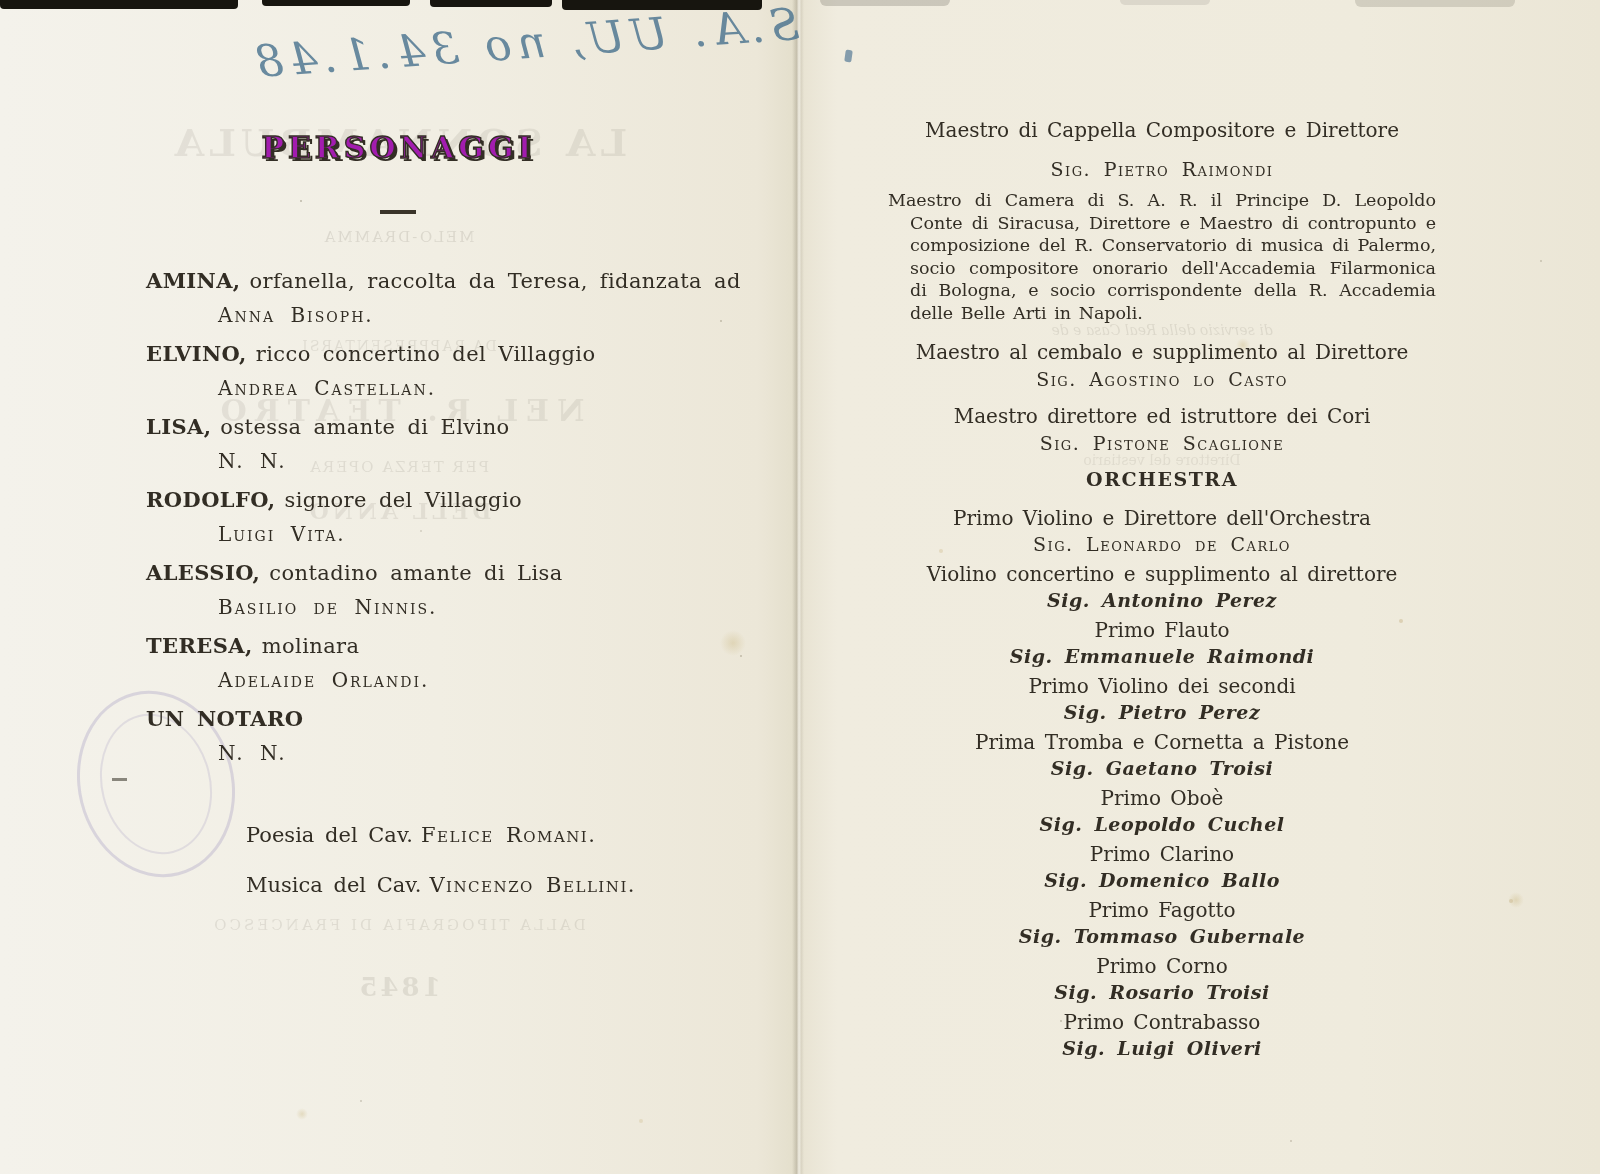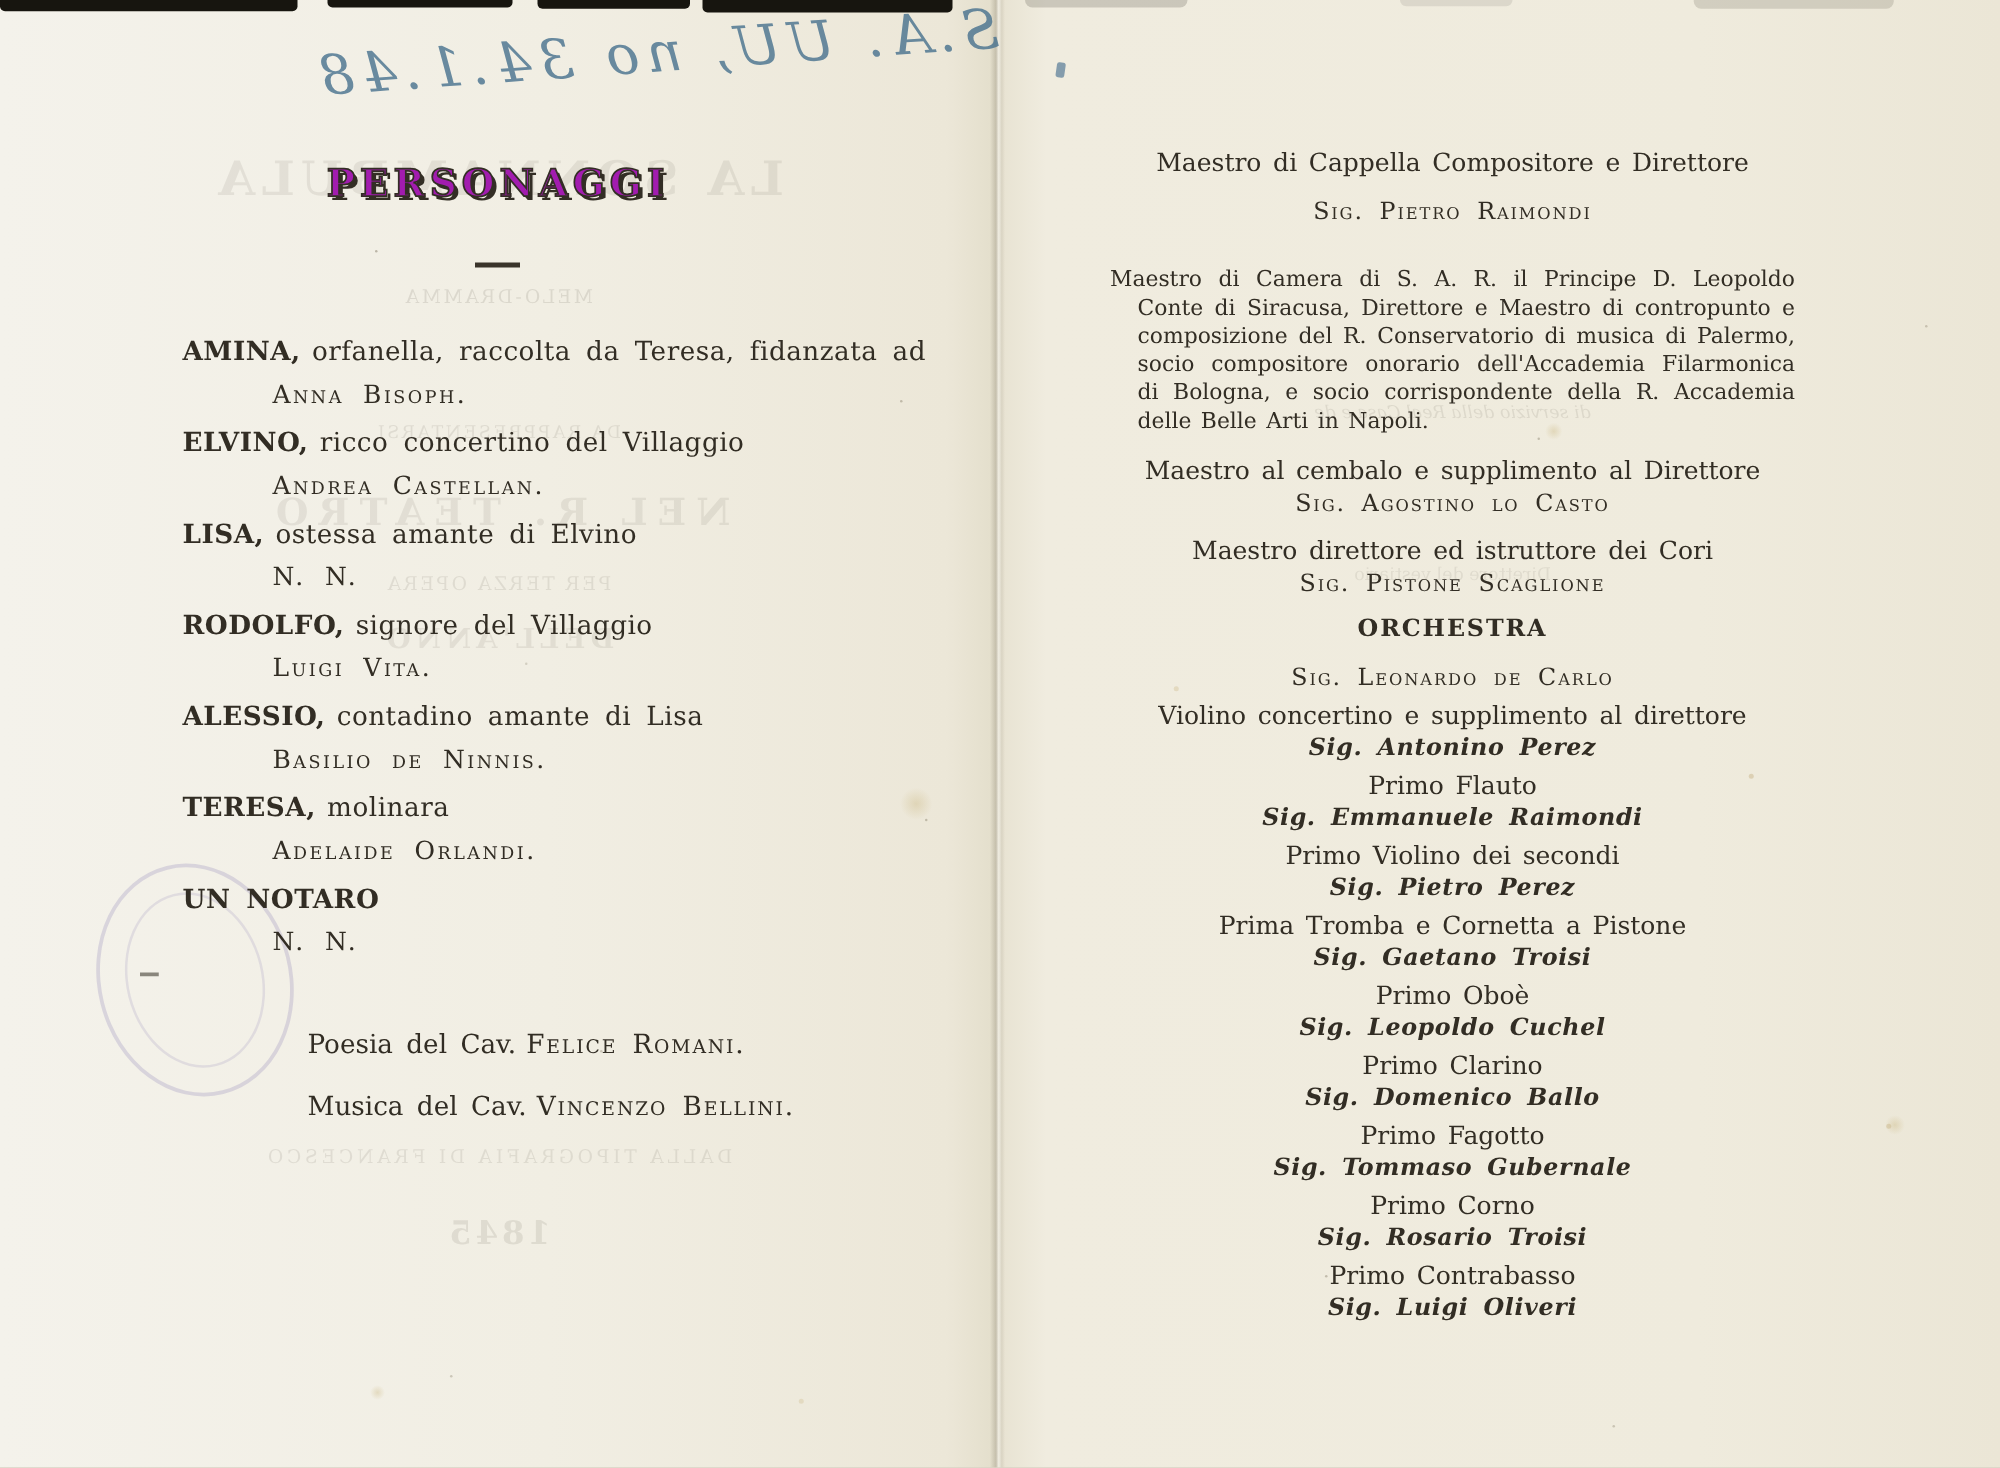--- a/index.html
+++ b/index.html
@@ -74,21 +74,21 @@
   .lp-credits { position:absolute; left:246px; top:822px; width:520px; }
   .credit { font-size:21px; line-height:26px; white-space:nowrap; word-spacing:4px; margin-bottom:24px; }
   .credit .credit-name { font-variant:small-caps; letter-spacing:1.5px; margin-left:8px; }
 
   
   .rp { position:absolute; left:888px; top:118px; width:548px; text-align:center; }
   .rp-title { font-size:20px; line-height:25px; white-space:nowrap; word-spacing:3px; }
   .rp-name { font-size:19px; line-height:24px; font-variant:small-caps; letter-spacing:1.5px; word-spacing:5px; }
   .rp-name.it { font-style:italic; font-variant:normal; letter-spacing:0.5px;font-weight:bold; }
   .rp-head .rp-title { margin-bottom:14px; }
-  .rp-head .rp-name { margin-bottom:32px; }
+  .rp-head .rp-name { margin-bottom:8px; }
   .rp-bio {
     text-align:justify; font-size:17.5px; line-height:22.5px;
     padding-left:22px; text-indent:-22px; word-spacing:2px; margin-bottom:16px;
   }
   .staff-entry { margin-bottom:13px; }
   .staff-entry .rp-title { margin-bottom:2px; }
   .orchestra-heading { font-size:19px; font-weight:bold; letter-spacing:1.5px; margin:10px 0 16px; }
   .orch-entry { margin-bottom:6px; }
   .orch-entry .rp-title { margin-bottom:1px; }
 </style>
@@ -188,20 +188,21 @@
       <div class="rp-name">Sig. Agostino lo Casto</div>
     </div>
     <div class="staff-entry">
       <div class="rp-title">Maestro direttore ed istruttore dei Cori</div>
       <div class="rp-name">Sig. Pistone Scaglione</div>
     </div>
 
     <div class="orchestra-heading">ORCHESTRA</div>
 
     <div class="orch-entry">
+      <div class="rp-title">Primo Violino e Direttore dell'Orchestra</div>
       <div class="rp-name">Sig. Leonardo de Carlo</div>
     </div>
     <div class="orch-entry">
       <div class="rp-title">Violino concertino e supplimento al direttore</div>
       <div class="rp-name it">Sig. Antonino Perez</div>
     </div>
     <div class="orch-entry">
       <div class="rp-title">Primo Flauto</div>
       <div class="rp-name it">Sig. Emmanuele Raimondi</div>
     </div>

